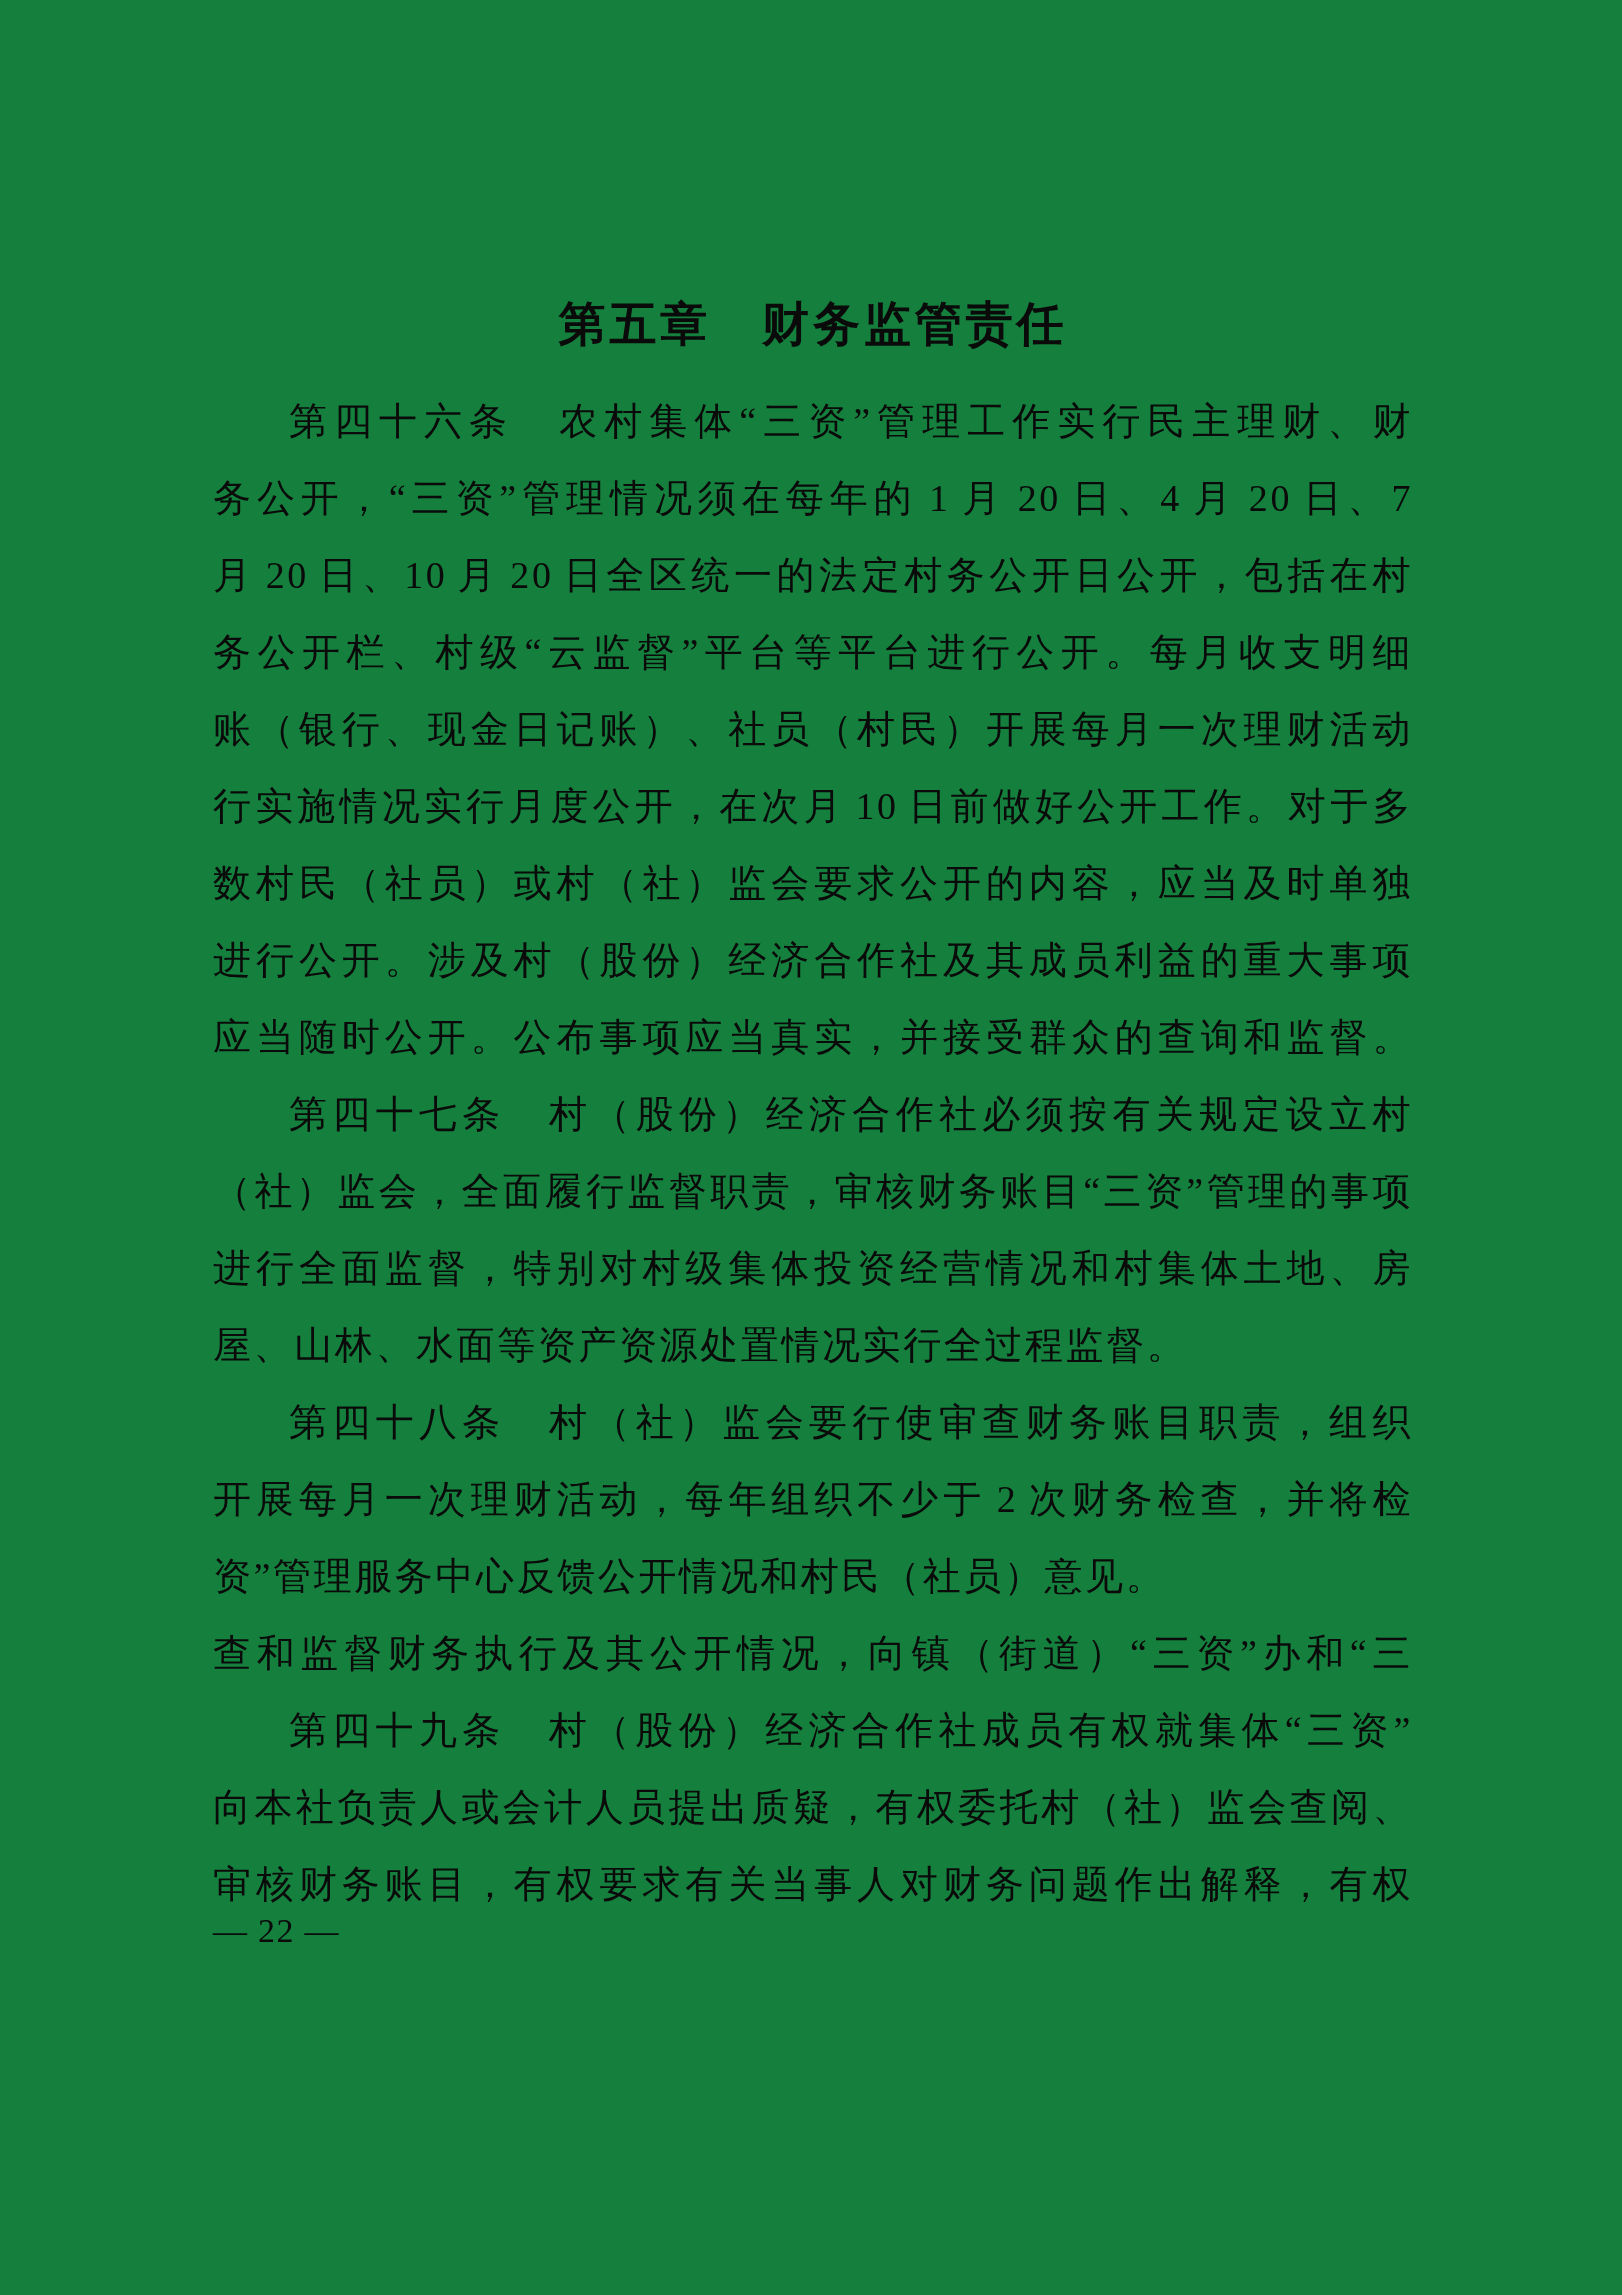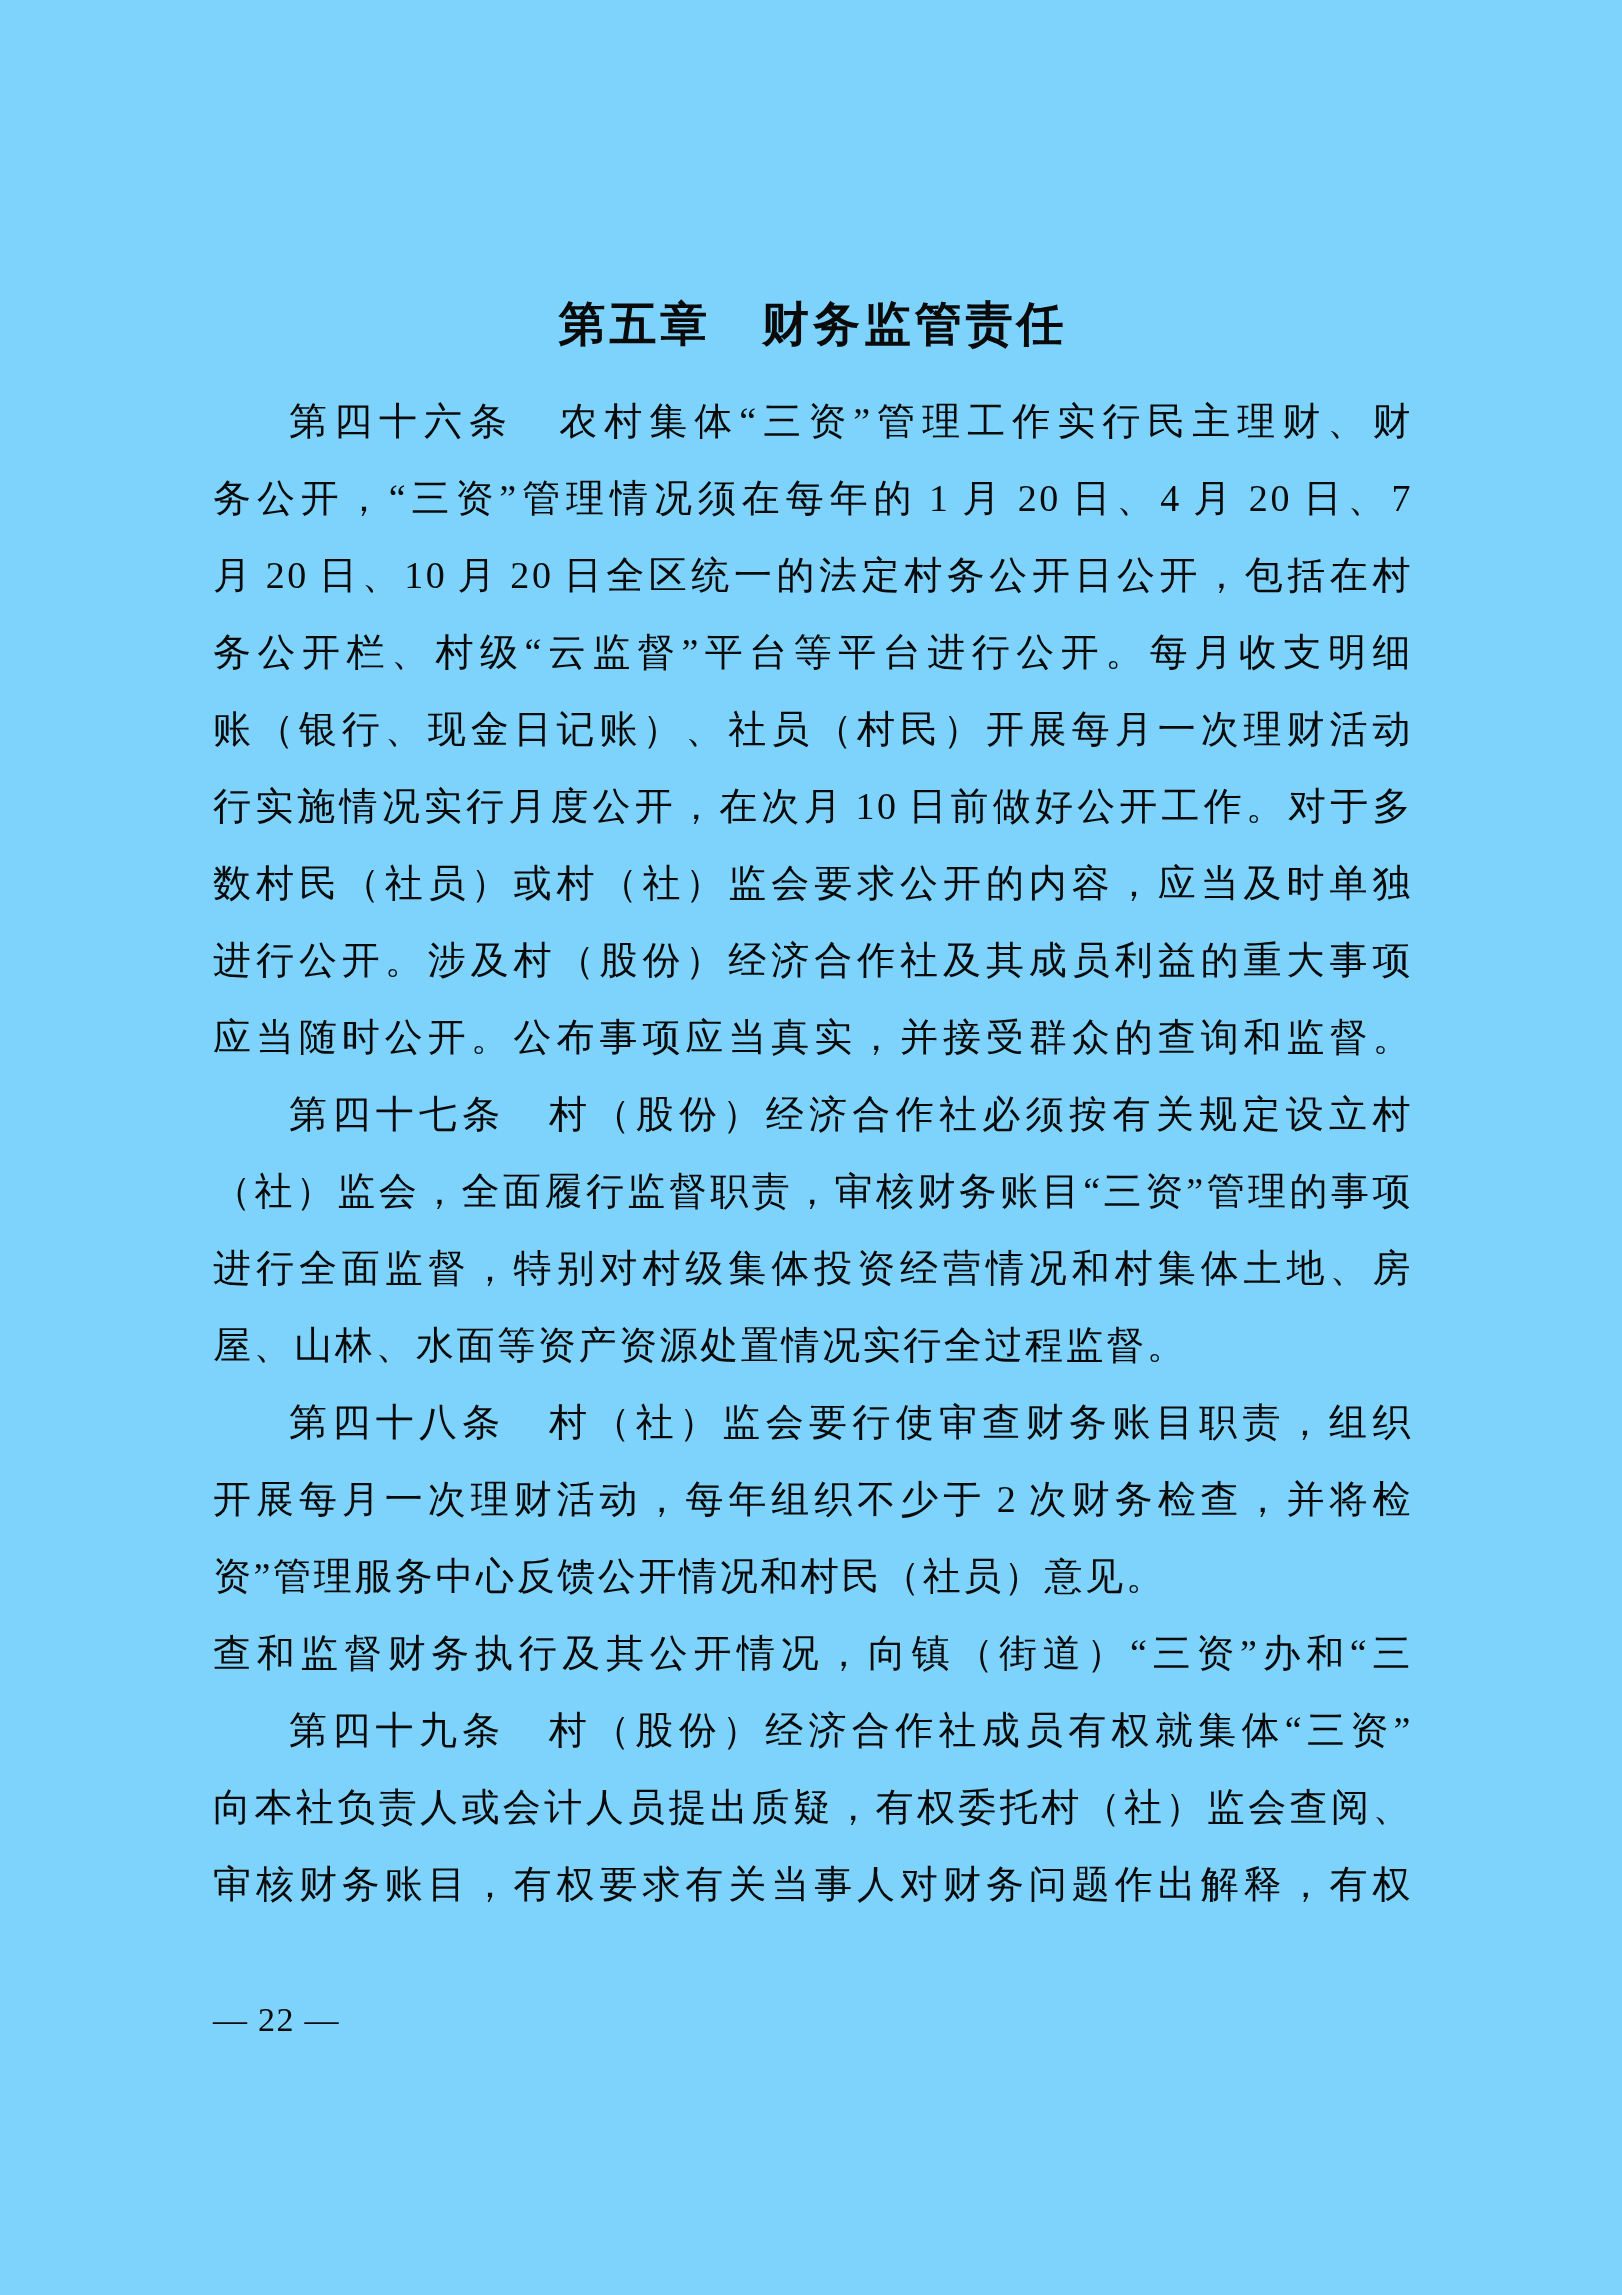--- a/index.html
+++ b/index.html
@@ -4,21 +4,21 @@
 <style>
   html, body {
     margin: 0;
     padding: 0;
     background: #e8e8e8;
   }
   .page {
     position: relative;
     width: 1622px;
     height: 2295px;
-    background: #7dd3fc;
+    background: #15803d;
     color: #0a0a0a;
     font-family: "Liberation Serif", serif;
     overflow: hidden;
   }
   .chapter-title {
     position: absolute;
     top: 288px;
     left: 213px;
     width: 1200px;
     height: 72px;
@@ -49,21 +49,21 @@
     white-space: nowrap;
   }
   .line.para-first {
     text-indent: 2em;
   }
   .line.last-short {
     text-align-last: left;
   }
   .page-footer {
     position: absolute;
-    top: 1995px;
+    top: 1906px;
     left: 213px;
     height: 49px;
     line-height: 49px;
     font-size: 34px;
     letter-spacing: 1.3px;
     white-space: nowrap;
   }
 </style>
 </head>
 <body>

